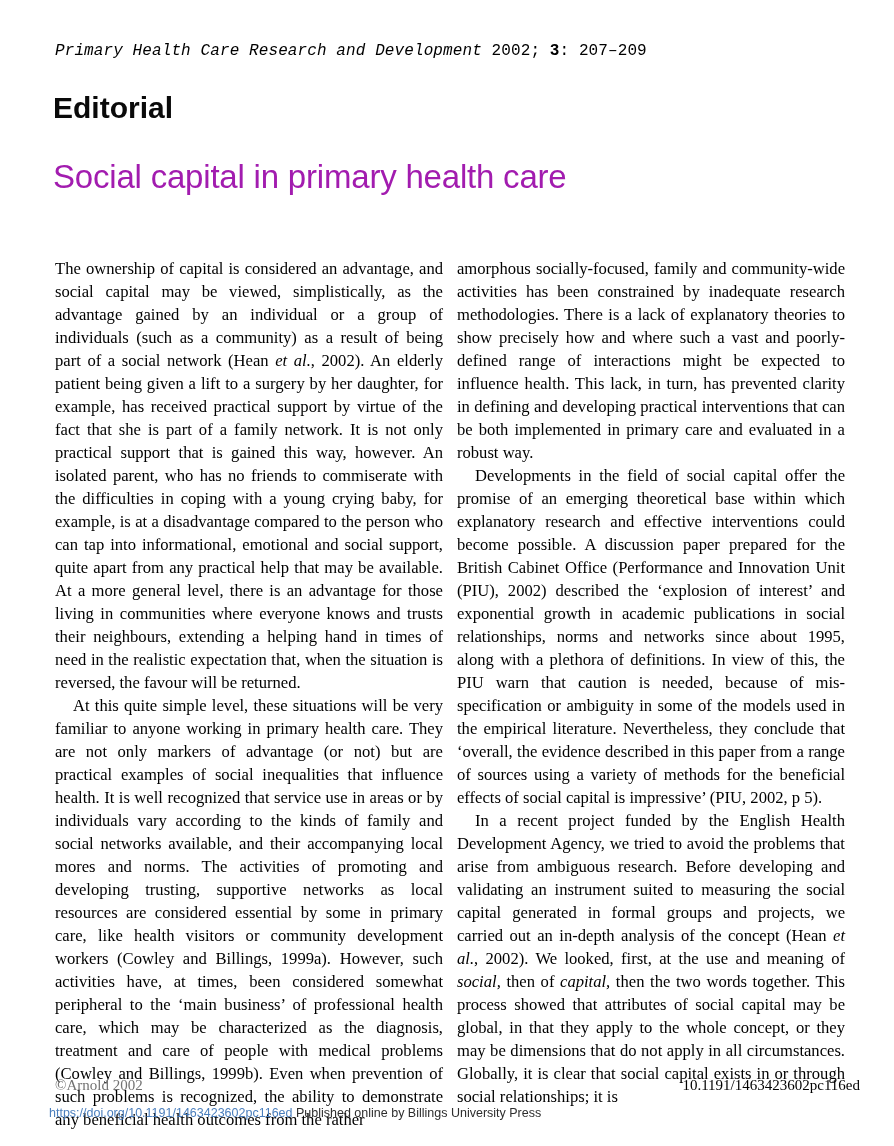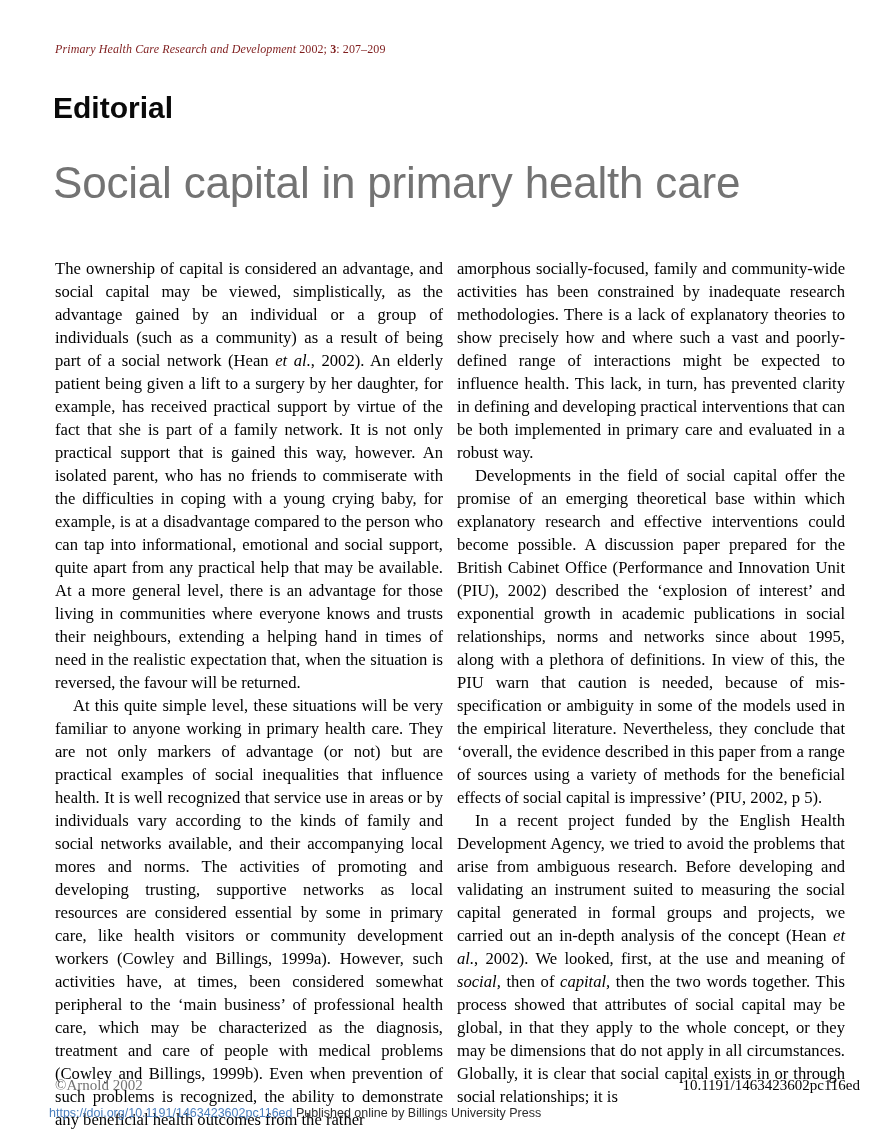--- a/index.html
+++ b/index.html
@@ -15,46 +15,46 @@
     width: 894px;
     height: 1146px;
     background: #ffffff;
     color: #000000;
     font-family: "Liberation Serif", serif;
   }
   .journal-line {
     position: absolute;
     left: 55px;
     top: 42px;
-    font-family: Liberation Serif, serif;
-    font-size: 12px;
+    font-family: Liberation Mono, monospace;
+    font-size: 16px;
     letter-spacing: 0.1px;
-    color: #7f1d1d;
+    color: #000000;
     white-space: nowrap;
   }
   .section-label {
     position: absolute;
     left: 53px;
     top: 91px;
     margin: 0;
     font-family: "Liberation Sans", sans-serif;
     font-size: 30px;
     font-weight: bold;
     color: #0a0a0a;
     letter-spacing: 0px;
   }
   .article-title {
     position: absolute;
     left: 53px;
     top: 158px;
     margin: 0;
     font-family: "Liberation Sans", sans-serif;
-    font-size: 44px;
+    font-size: 33px;
     font-weight: 400;
-    color: #737373;
+    color: #a21caf;
     letter-spacing: -0.2px;
     white-space: nowrap;
   }
   .columns {
     position: absolute;
     left: 55px;
     top: 257px;
     width: 790px;
     display: flex;
     gap: 14px;

